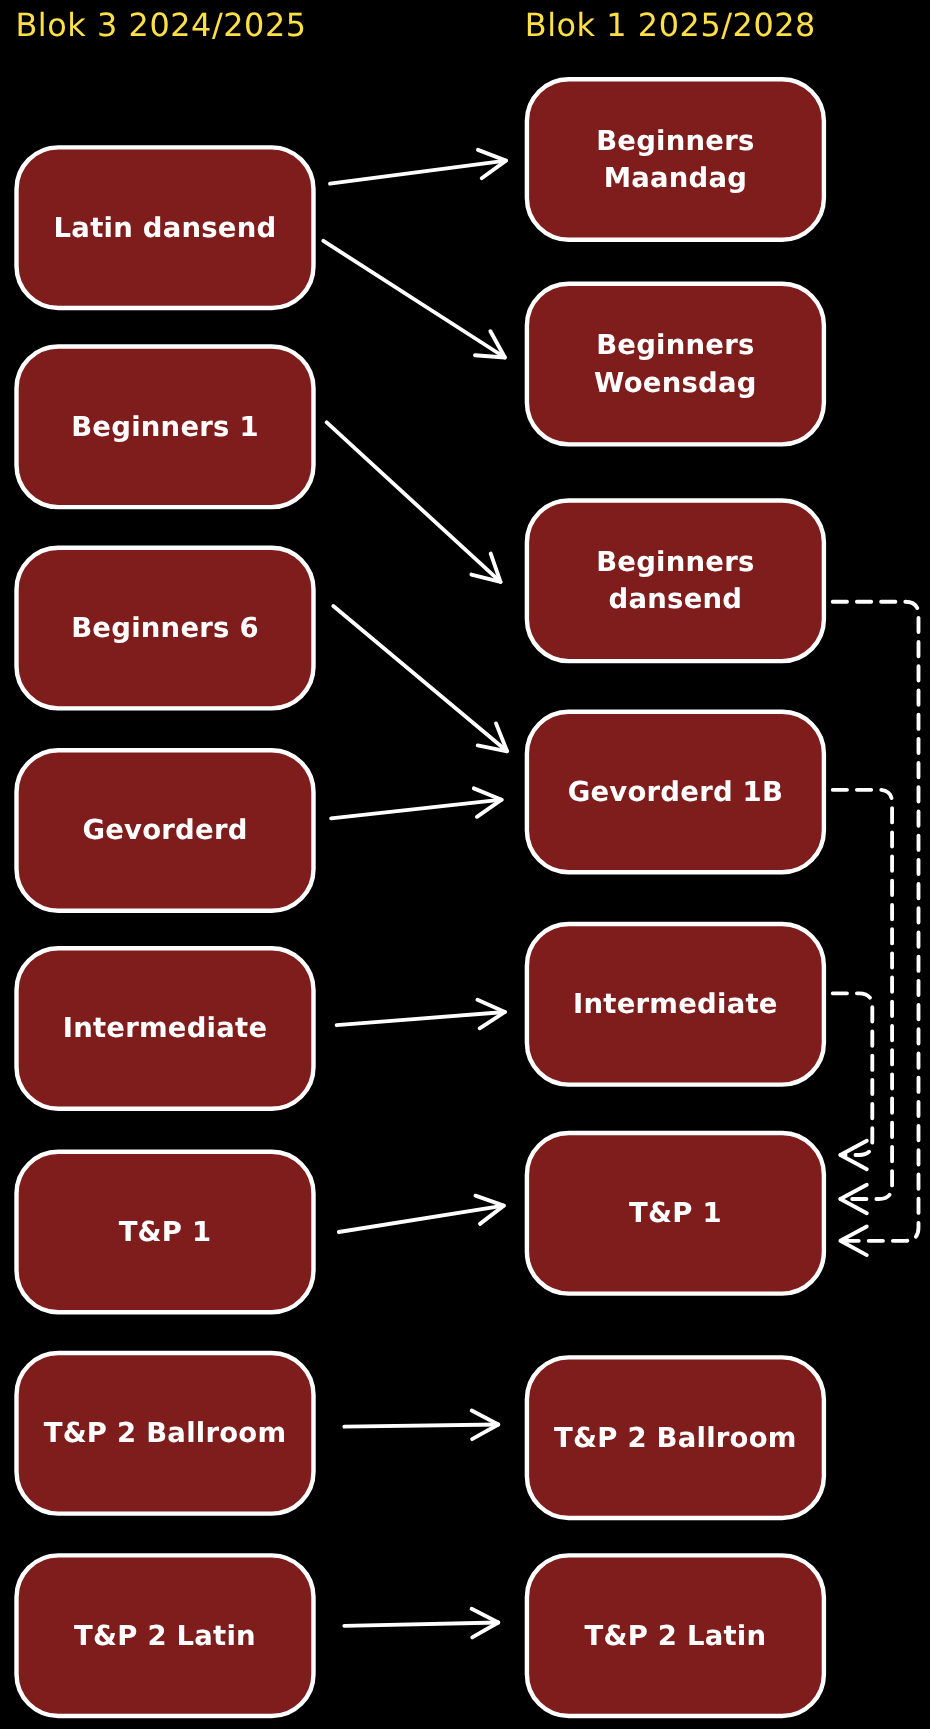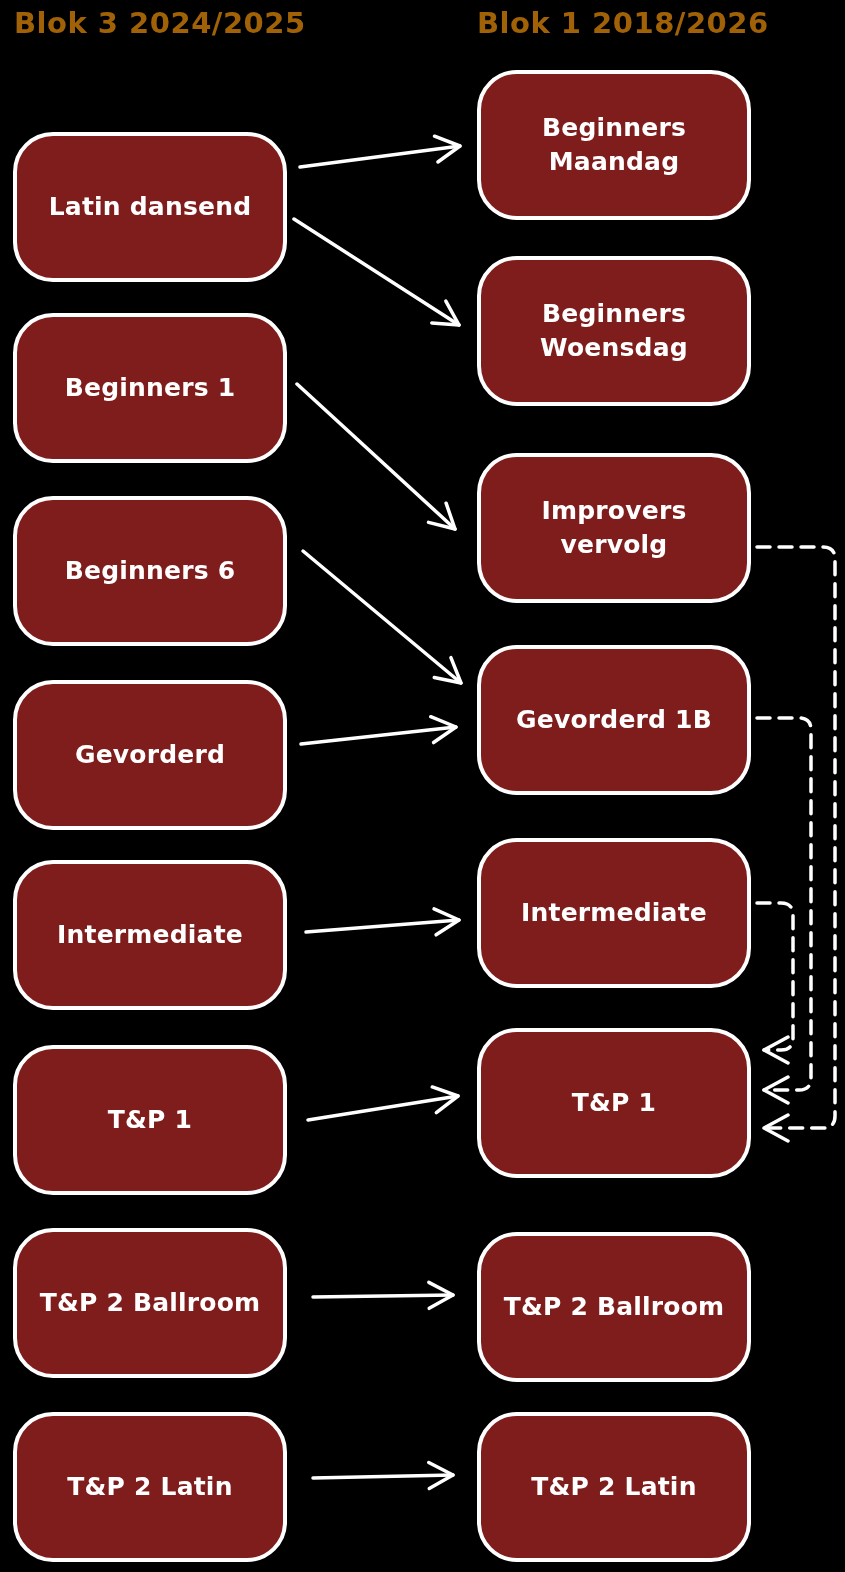--- a/index.html
+++ b/index.html
@@ -6,23 +6,23 @@
   body{
     position:relative;
     width:845px;height:1572px;
     overflow:hidden;
     font-family:"DejaVu Sans", sans-serif;
     color:#fff;
   }
   .header{
     position:absolute;
     font-size:29px;
-    font-weight:700;
+    font-weight:400;
     letter-spacing:.5px;
-    color:#a16207;
+    color:#fde047;
     white-space:nowrap;
   }
   .header-left{left:14px;top:6px;}
   .header-right{left:477px;top:6px;}
   .box{
     position:absolute;
     width:266px;height:142px;
     border:4px solid #fff;
     border-radius:40px;
     display:flex;align-items:center;justify-content:center;
@@ -58,21 +58,21 @@
   .r8{left:477px;top:1412px}
   svg.arrows{
     position:absolute;left:0;top:0;
     pointer-events:none;
   }
 </style>
 </head>
 <body>
 
 <div class="header header-left">Blok 3 2024/2025</div>
-<div class="header header-right">Blok 1 2018/2026</div>
+<div class="header header-right">Blok 1 2025/2028</div>
 
 <svg class="arrows" width="845" height="1572" viewBox="0 0 845 1572">
   <defs>
     <marker id="ah" viewBox="-30 -18 34 36" refX="0" refY="0" markerWidth="34" markerHeight="36" markerUnits="userSpaceOnUse" orient="auto">
       <path d="M-24,-13 L0,0 L-24,13" fill="none" stroke="#ffffff" stroke-width="3.5" stroke-linecap="round" stroke-linejoin="round"></path>
     </marker>
   </defs>
   <g fill="none" stroke="#ffffff" stroke-width="3.5" stroke-linecap="round">
     <path d="M300,167 L460,146" marker-end="url(#ah)"></path>
     <path d="M294,219 L459,325" marker-end="url(#ah)"></path>
@@ -118,21 +118,21 @@
 
 <div class="box r1">
     <span class="label">Beginners
 Maandag</span>
   </div>
 <div class="box r2">
     <span class="label">Beginners
 Woensdag</span>
   </div>
 <div class="box r3">
-    <span class="label">Improvers vervolg</span>
+    <span class="label">Beginners dansend</span>
   </div>
 <div class="box r4">
     <span class="label">Gevorderd 1B</span>
   </div>
 <div class="box r5">
     <span class="label">Intermediate</span>
   </div>
 <div class="box r6">
     <span class="label">T&amp;P 1</span>
   </div>

